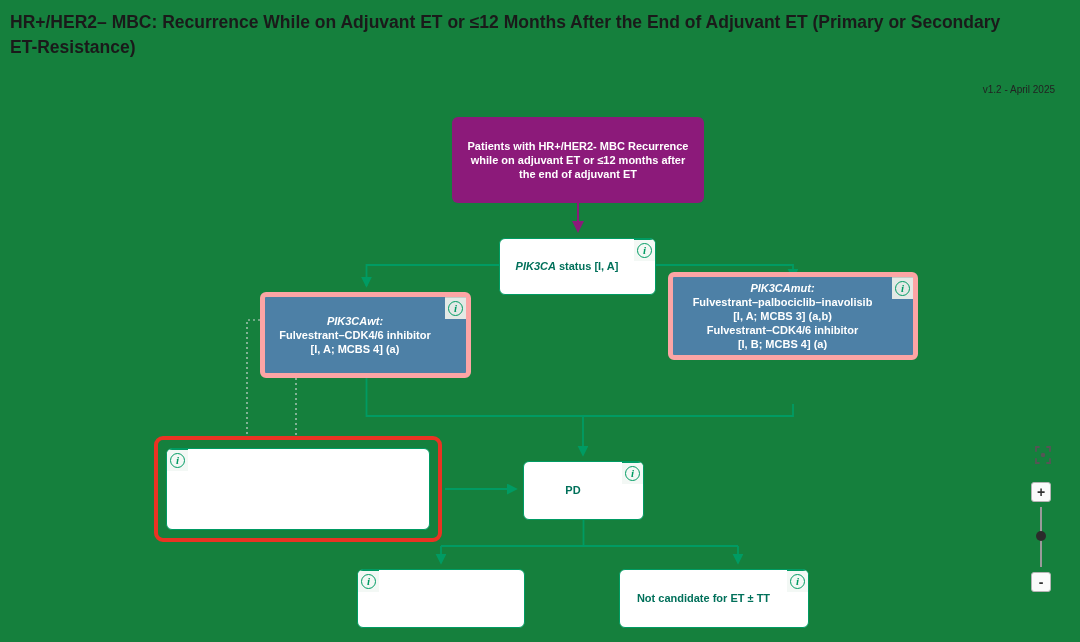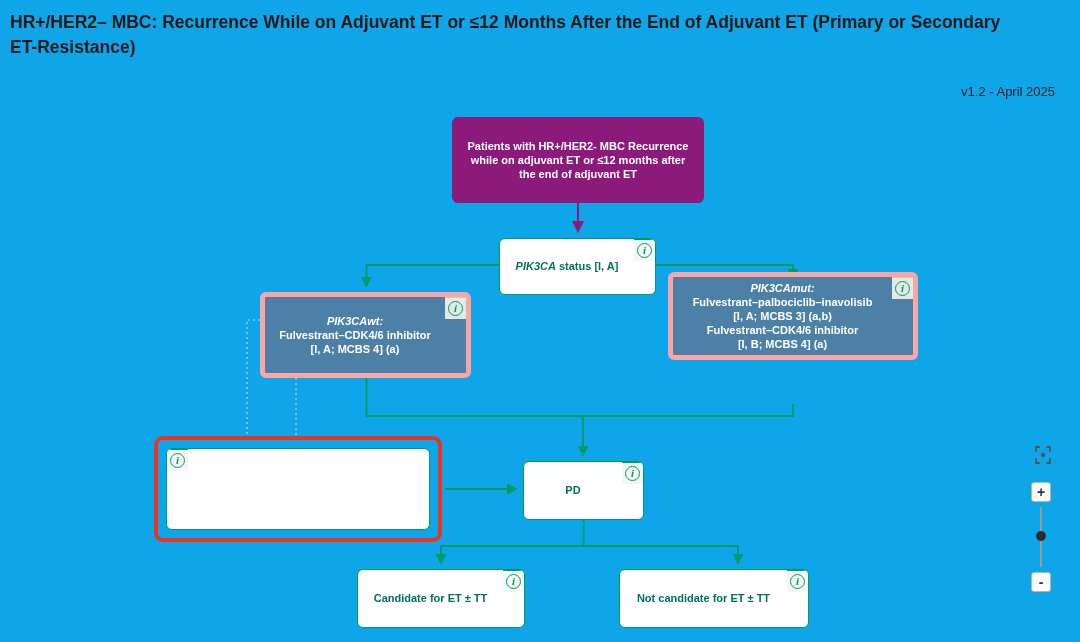--- a/index.html
+++ b/index.html
@@ -1,25 +1,25 @@
 <!DOCTYPE html>
 <html><head>
 <meta charset="utf-8">
 <style>
   html, body { margin:0; padding:0; background:#ffffff; }
   .stage {
-    position:relative; width:1080px; height:642px; background:#0ea5e9;
+    position:relative; width:1080px; height:642px; background:#15803d;
     font-family:"Liberation Sans", sans-serif; overflow:hidden;
   }
   .title {
     position:absolute; left:10px; top:10px; width:1015px;
     font-size:17.5px; font-weight:bold; color:#1a1a1a; line-height:1.45;
   }
   .version {
-    position:absolute; right:25px; top:84px; font-size:13px; color:#222222;
+    position:absolute; right:25px; top:84px; font-size:10px; color:#222222;
   }
   svg.connectors { position:absolute; left:0; top:0; z-index:1; }
 
   .node {
     position:absolute; z-index:2; display:flex; 
     border-radius:6px; overflow:hidden; box-sizing:border-box;
     text-align:center; font-weight:bold; font-size:11px; line-height:1.28;
   }
   .green-node { background:#ffffff; border:1.5px solid #009B63; color:#00705A; }
   .blue-node  { background:#4D80A6; border:5px solid #fca5a5; color:#ffffff; }
@@ -166,23 +166,20 @@
   <div class="node green-node" style="left:523px; top:461px; width:121px; height:59px;text-align:center;">
     <div class="node-main">
       <div>PD</div>
     </div>
     <div class="node-strip">
       <span class="info-icon">i</span>
     </div>
   </div>
 
   <div class="node green-node" style="left:357px; top:569px; width:168px; height:59px;">
-    <div class="node-main">
-      <div>Candidate for ET ± TT</div>
-    </div>
     <div class="node-strip">
       <span class="info-icon">i</span>
     </div>
   </div>
 
   <div class="node green-node" style="left:619px; top:569px; width:190px; height:59px;">
     <div class="node-main">
       <div>Not candidate for ET ± TT</div>
     </div>
     <div class="node-strip">

